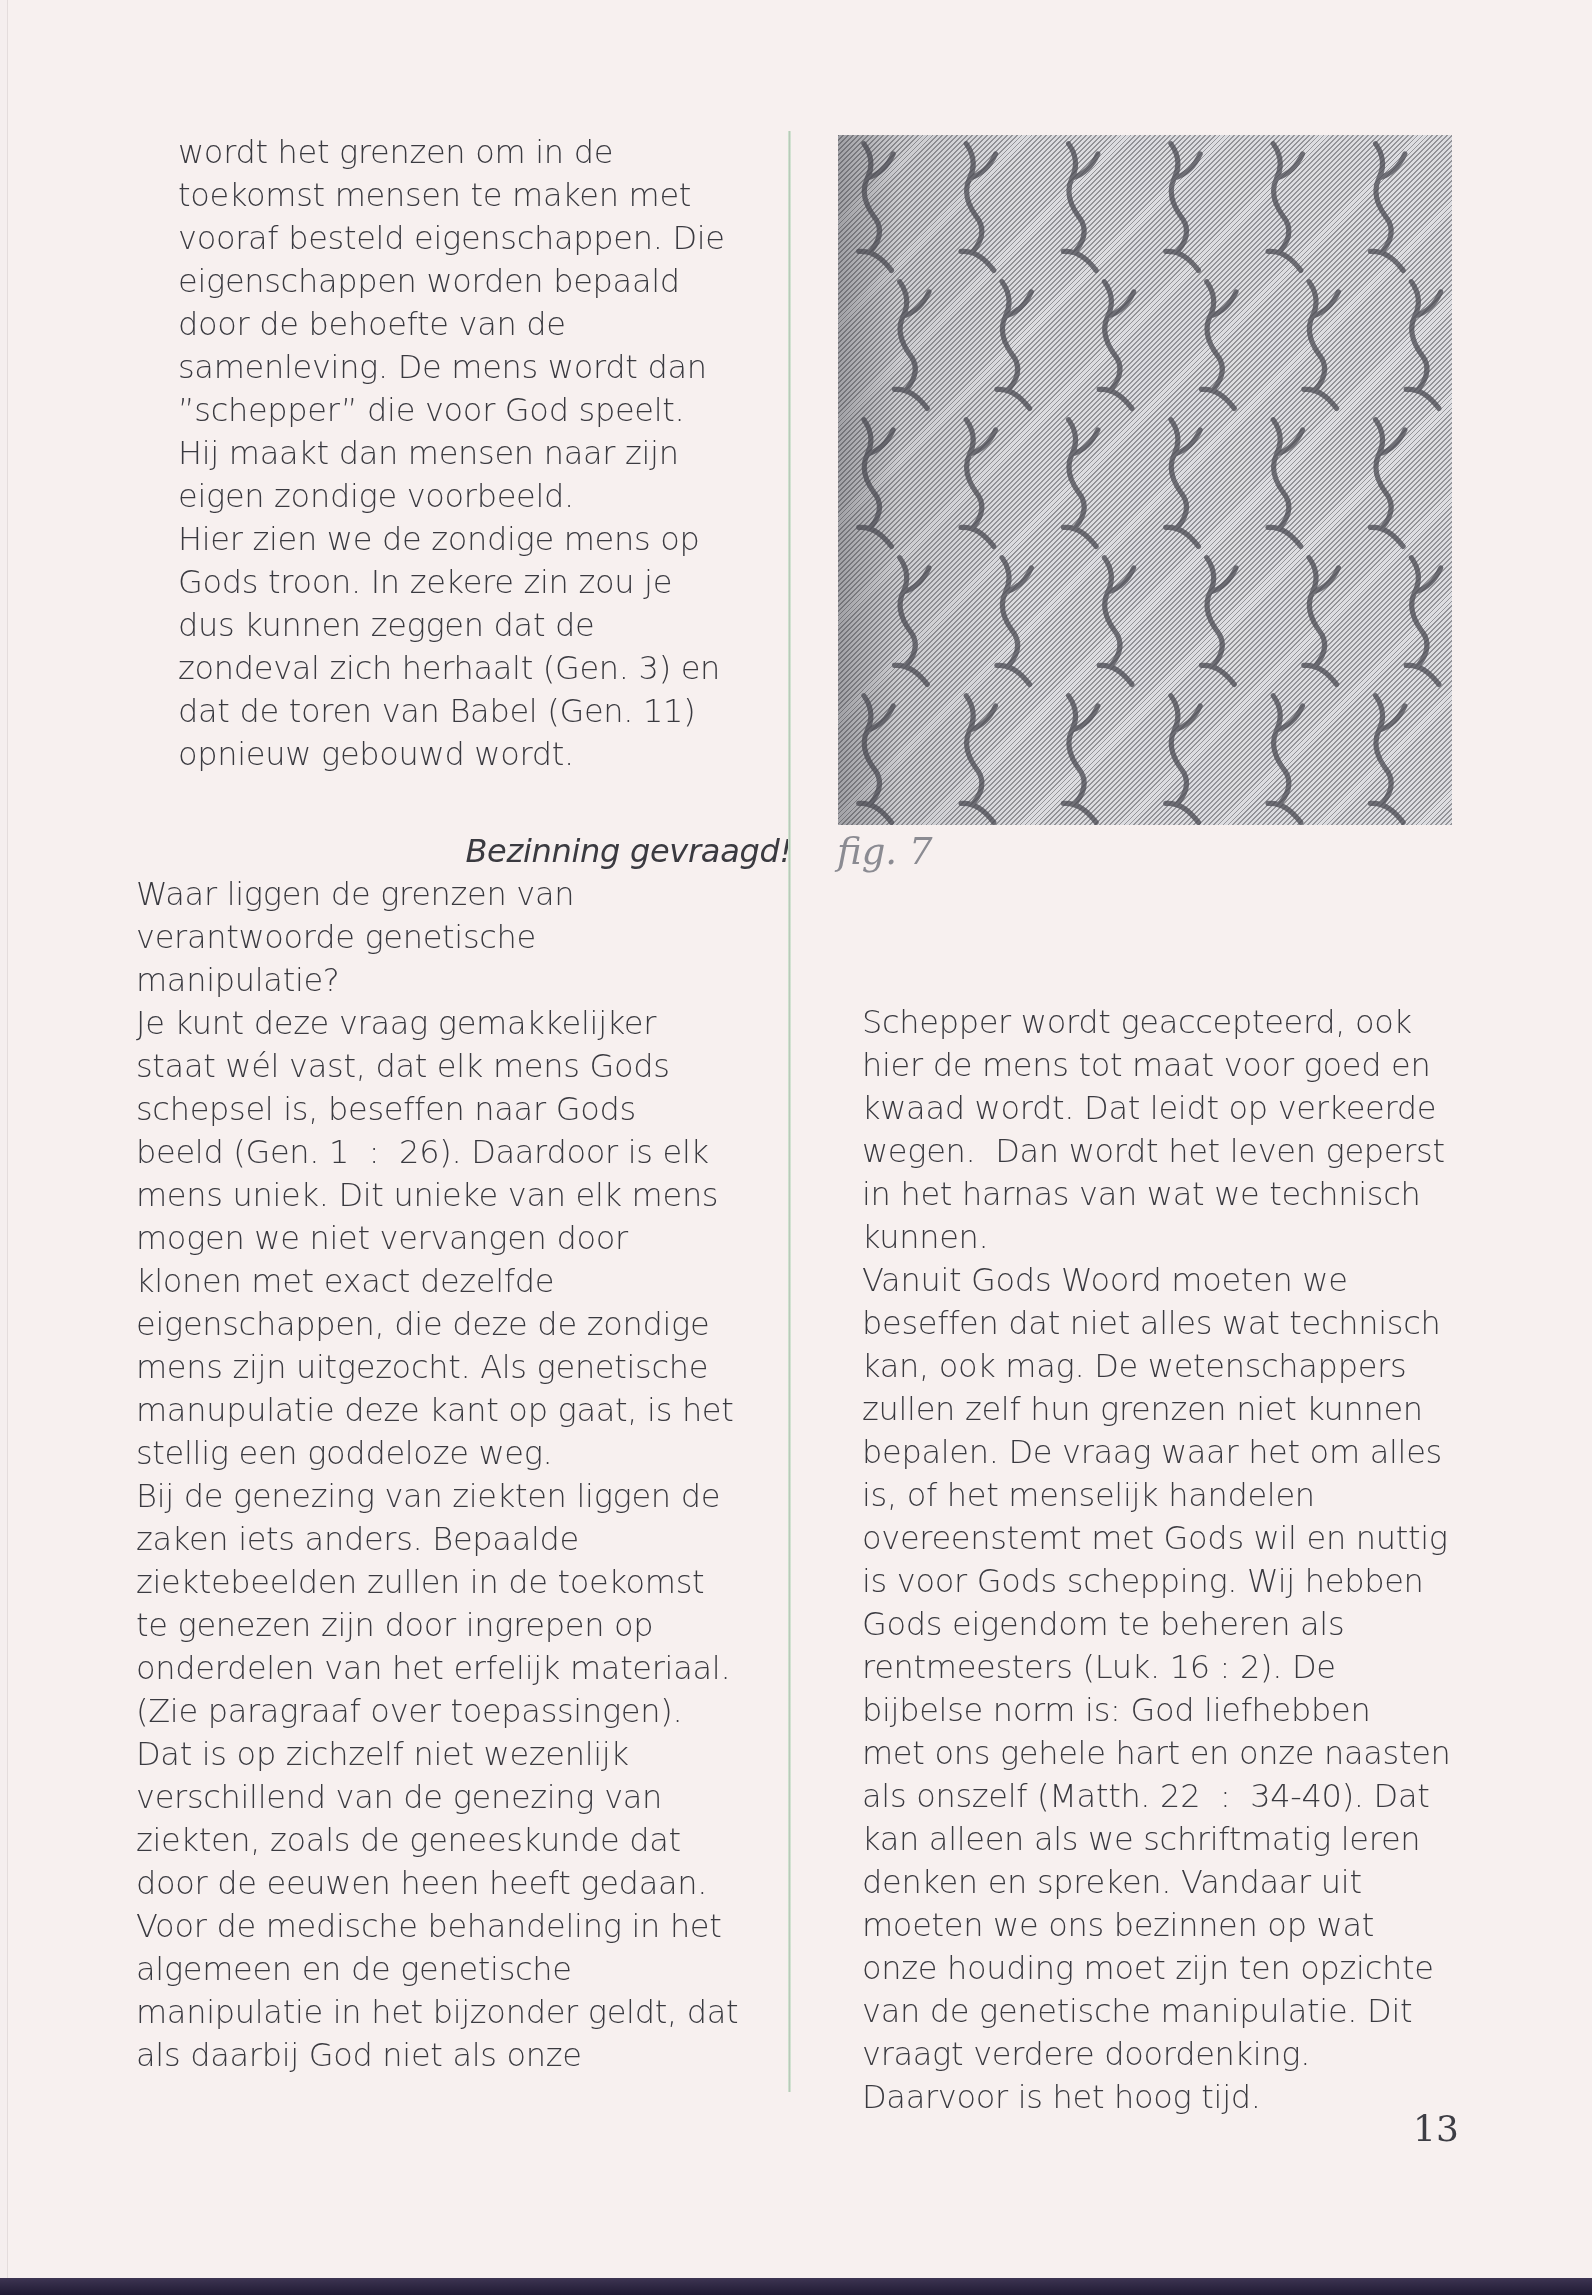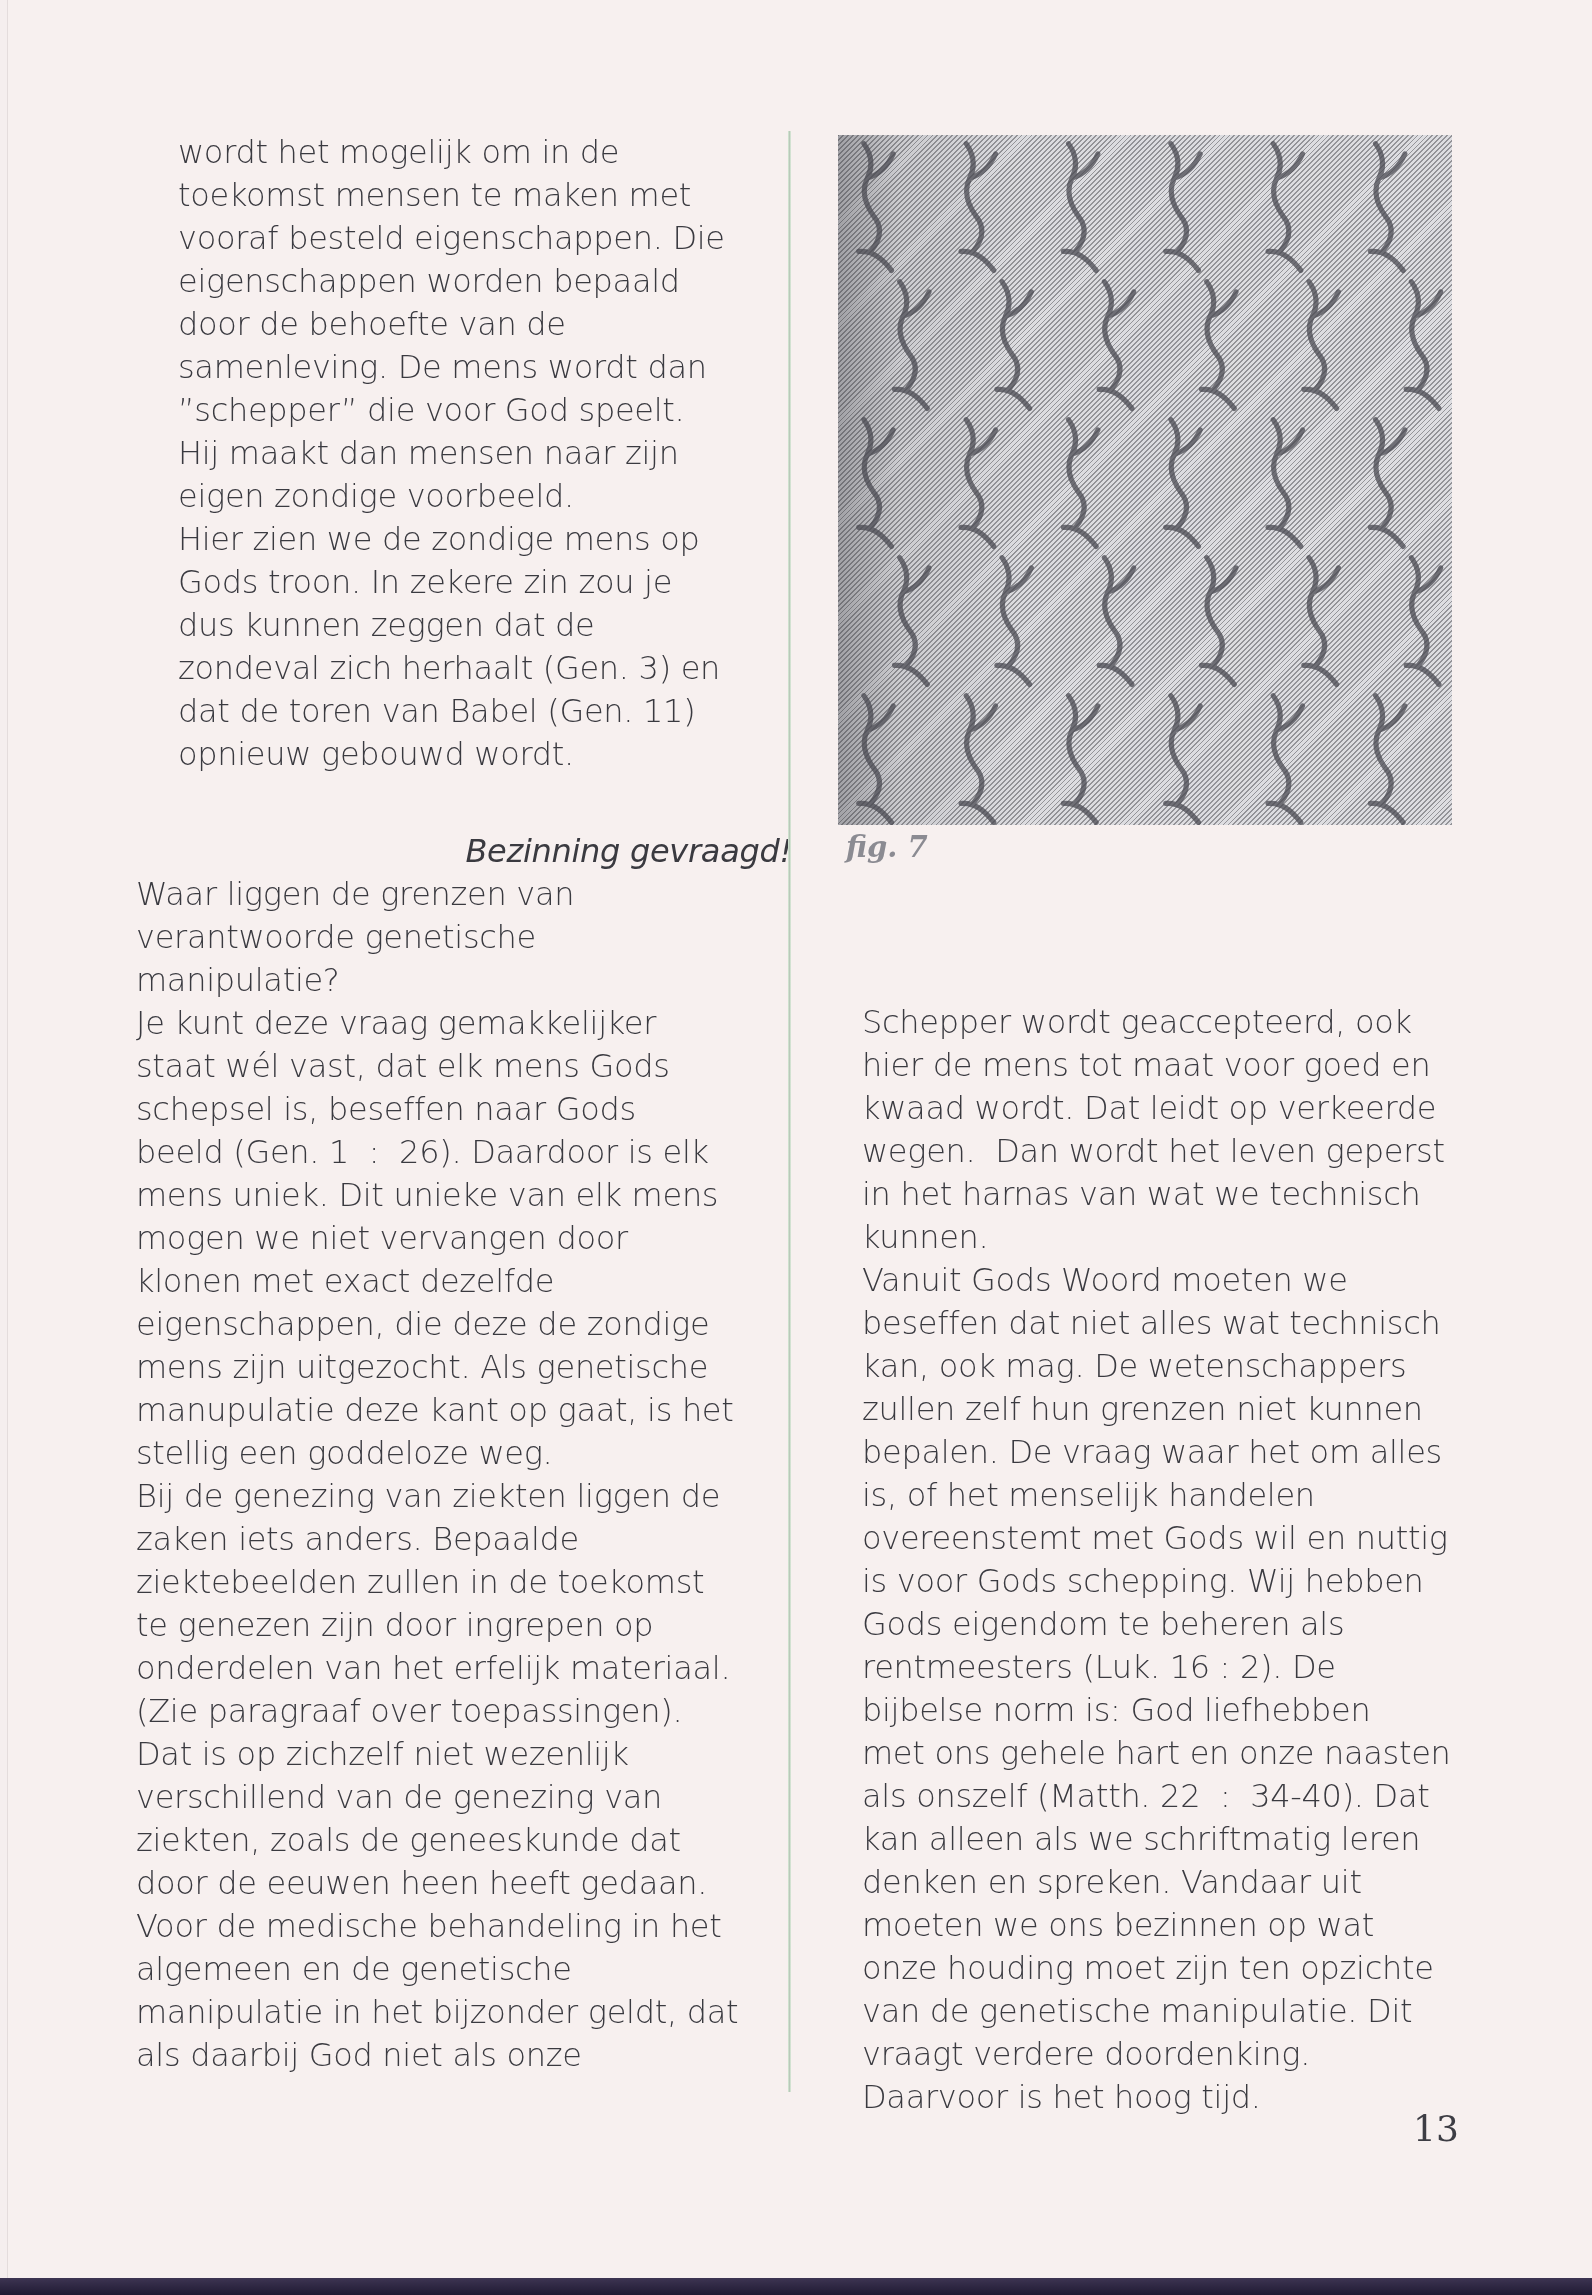--- a/index.html
+++ b/index.html
@@ -87,41 +87,40 @@
       top: 0;
       width: 100%;
       height: 100%;
     }
     .caption {
       position: absolute;
       left: 829px;
       top: 830px;
       font-family: "DejaVu Serif", serif;
       font-style: italic;
-      font-size: 29px;
+      font-size: 37px;
       color: #8b8b92;
-      font-weight: 700;
-      margin-left: 9px;
+      font-weight: 400;
     }
     .page-number {
       position: absolute;
       left: 1405px;
       top: 2108px;
       font-family: "DejaVu Serif", serif;
       font-size: 36px;
       color: #3d3d44;
     }
   </style>
 </head>
 <body>
 
 <div class="page">
 
   <div class="col col-left-top">
-    <p>wordt het mogelijk om in de</p>
+    <p>wordt het grenzen om in de</p>
     <p>toekomst mensen te maken met</p>
     <p>vooraf besteld eigenschappen. Die</p>
     <p>eigenschappen worden bepaald</p>
     <p>door de behoefte van de</p>
     <p>samenleving. De mens wordt dan</p>
     <p>”schepper” die voor God speelt.</p>
     <p>Hij maakt dan mensen naar zijn</p>
     <p>eigen zondige voorbeeld.</p>
     <p>Hier zien we de zondige mens op</p>
     <p>Gods troon. In zekere zin zou je</p>

